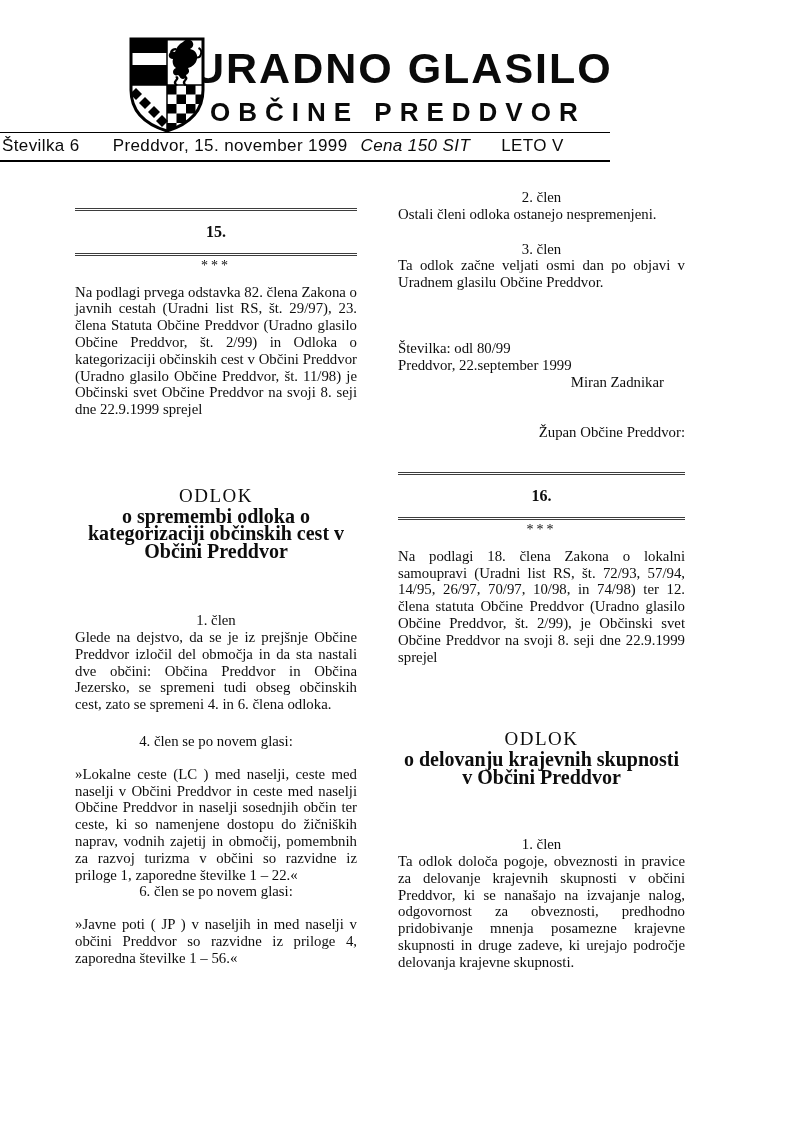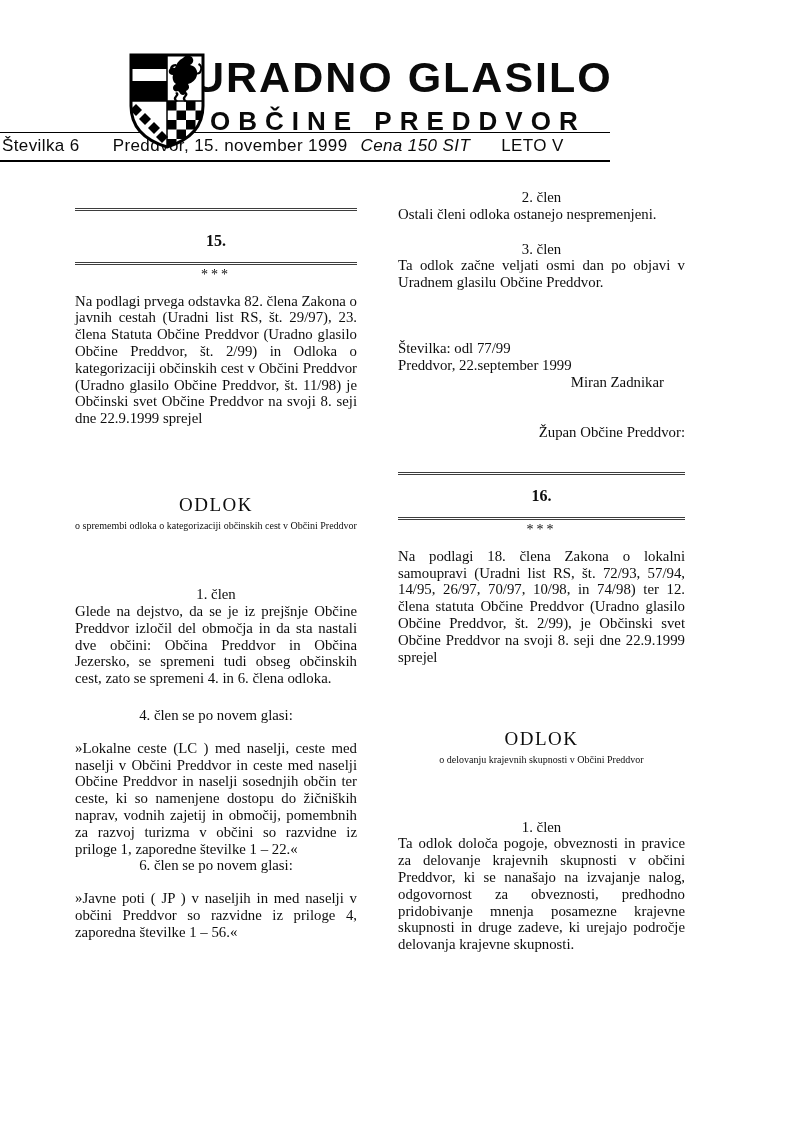--- a/index.html
+++ b/index.html
@@ -7,21 +7,21 @@
   .page {
     position:relative;
     width:793px; height:1123px;
     background:#ffffff;
     color:#111;
     font-family:"Liberation Serif", serif;
     overflow:hidden;
   }
 
   
-  .masthead { display:flex; align-items:flex-start; margin-left:128px; padding-top:52px; height:118px; }
+  .masthead { display:flex; align-items:center; margin-left:128px; padding-top:52px; height:118px; }
   .coat { position:relative; z-index:2; width:78px; height:98px; flex:0 0 auto; }
   .masthead-text { position:relative; z-index:1; margin-left:-13px; margin-top:2px; }
   .masthead-title {
     font-family:"Liberation Sans", sans-serif;
     font-weight:bold; font-size:43px; line-height:46px;
     letter-spacing:2px; color:#0a0a0a; white-space:nowrap;
   }
   .masthead-subtitle {
     font-family:"Liberation Sans", sans-serif;
     font-weight:bold; font-size:26px; line-height:30px;
@@ -47,27 +47,27 @@
   .col { font-size:14.8px; line-height:16.8px; color:#0d0d0d; }
   .col-left { width:282px; }
   .col-right { width:287px; margin-left:41px; }
 
   .drule { height:2.5px; border-top:1.6px solid #3d3d3d; border-bottom:1.6px solid #3d3d3d; }
   .center { text-align:center; }
   .just { text-align:justify; }
   .section-no { font-weight:bold; font-size:16px; }
   .stars { font-size:14px; letter-spacing:3px; }
   .decree-title { font-weight:normal; font-size:19px; letter-spacing:1.5px; }
-  .decree-subtitle { font-weight:normal; font-size:10px; line-height:17.5px; }
+  .decree-subtitle { font-weight:bold; font-size:20px; line-height:17.5px; }
   .sig { text-align:right; }
   .sig-name { padding-right:21px; }
 
   
   .col-left .r1 { margin-top:46px; }
-  .col-left .sec { margin-top:22px; margin-bottom:13px; }
+  .col-left .sec { margin-top:13px; margin-bottom:13px; }
   .col-left .st { margin-top:2px; }
   .col-left .p1 { margin-top:9px; }
   .col-left .t1 { margin-top:70px; }
   .col-left .sub1 { margin-top:3px; }
   .col-left .a1h { margin-top:52px; }
   .col-left .a1t { margin-top:0px; }
   .col-left .a4h { margin-top:20px; }
   .col-left .a4t { margin-top:16px; }
   .col-left .a6h { }
   .col-left .a6t { margin-top:16px; }
@@ -176,21 +176,21 @@
       <p class="just a6t">»Javne poti ( JP ) v naseljih in med naselji v občini Preddvor so razvidne iz priloge 4, zaporedna številke 1 – 56.«</p>
     </section>
 
     <section class="col col-right">
       <div class="center a2h">2. člen</div>
       <p class="just">Ostali členi odloka ostanejo nespremenjeni.</p>
 
       <div class="center a3h">3. člen</div>
       <p class="just">Ta odlok začne veljati osmi dan po objavi v Uradnem glasilu Občine Preddvor.</p>
 
-      <div class="num">Številka: odl 77/99</div>
+      <div class="num">Številka: odl 80/99</div>
       <div>Preddvor, 22.september 1999</div>
 
       <div class="sig sig-name">Miran Zadnikar</div>
       <div class="sig sig1">Župan Občine Preddvor:</div>
 
       <div class="drule r1"></div>
       <div class="center section-no sec">16.</div>
       <div class="drule"></div>
       <div class="center stars st">***</div>
       <p class="just p1">Na podlagi 18. člena Zakona o lokalni samoupravi (Uradni list RS, št. 72/93, 57/94, 14/95, 26/97, 70/97, 10/98, in 74/98) ter 12. člena statuta Občine Preddvor (Uradno glasilo Občine Preddvor, št. 2/99), je Občinski svet Občine Preddvor na svoji 8. seji dne 22.9.1999 sprejel</p>

